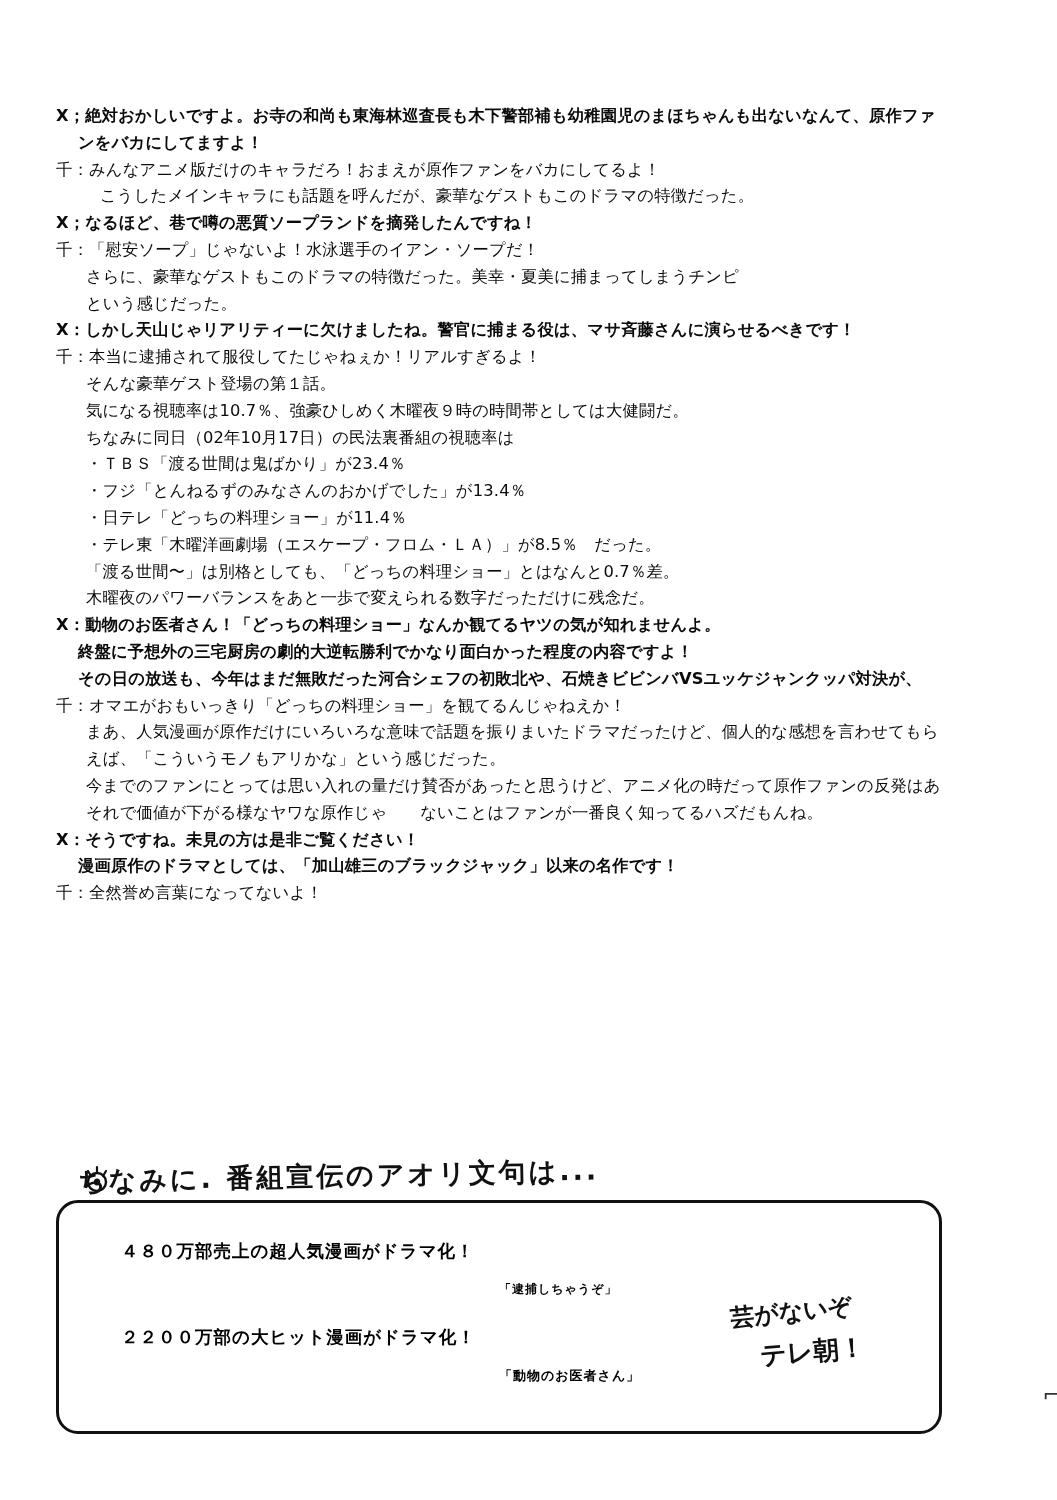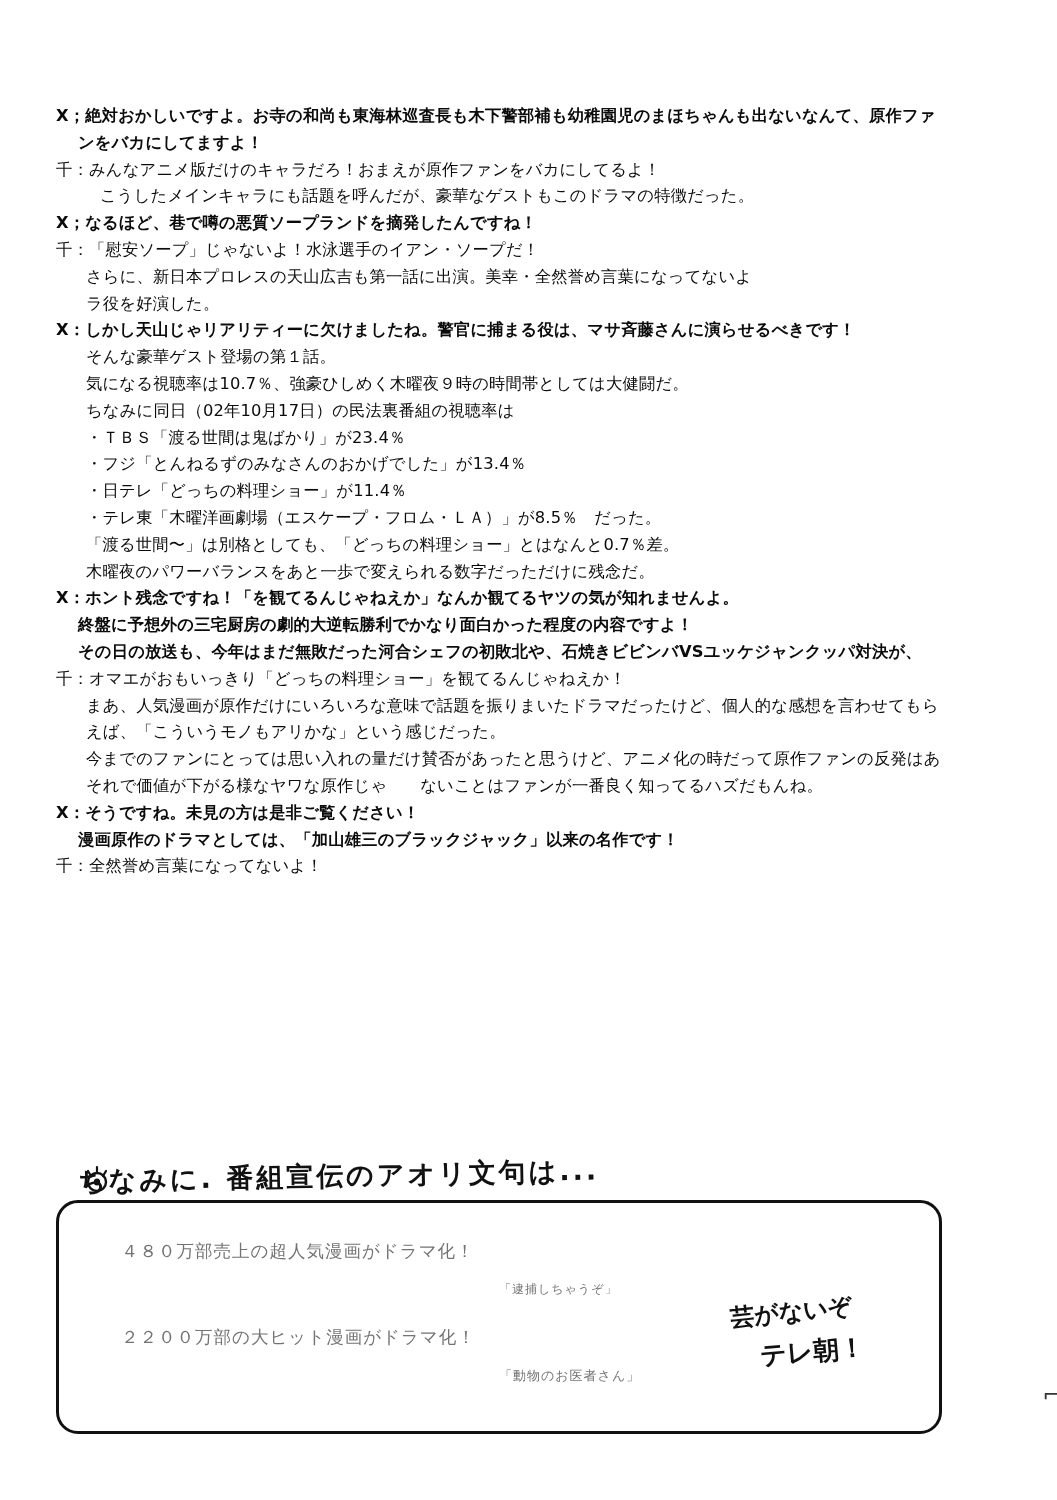--- a/index.html
+++ b/index.html
@@ -72,23 +72,23 @@
   }
   .box-inner {
     position: absolute;
     left: 0; top: 0;
     width: 880px;
     height: 228px;
   }
   .promo {
     position: absolute;
     font-size: 17.5px;
-    font-weight: normal;
+    font-weight: bold;
     letter-spacing: 1px;
-    color: #737373;
+    color: #000000;
     white-space: pre;
   }
   .promo1 { left: 62px; top: 36px; }
   .promo1b { left: 440px; top: 78px; font-size: 12px; }
   .promo2 { left: 62px; top: 122px; }
   .promo2b { left: 440px; top: 164px; font-size: 13px; }
 
   .scribble {
     position: absolute;
     font-size: 24px;
@@ -120,33 +120,34 @@
 
 <div class="page">
 
   <div class="dialogue">
     <span class="line bold">X；絶対おかしいですよ。お寺の和尚も東海林巡査長も木下警部補も幼稚園児のまほちゃんも出ないなんて、原作ファ</span>
     <span class="line bold indent1">ンをバカにしてますよ！</span>
     <span class="line">千：みんなアニメ版だけのキャラだろ！おまえが原作ファンをバカにしてるよ！</span>
     <span class="line indent3">こうしたメインキャラにも話題を呼んだが、豪華なゲストもこのドラマの特徴だった。</span>
     <span class="line bold">X；なるほど、巷で噂の悪質ソープランドを摘発したんですね！</span>
     <span class="line">千：「慰安ソープ」じゃないよ！水泳選手のイアン・ソープだ！</span>
-    <span class="line indent2">さらに、新日本プロレスの天山広吉も第一話に出演。美幸・全然誉め言葉になってないよ</span>
-    <span class="line indent2">ラ役を好演した。</span>
+    <span class="line indent2">さらに、豪華なゲストもこのドラマの特徴だった。美幸・夏美に捕まってしまうチンピ</span>
+    <span class="line indent2">という感じだった。</span>
     <span class="line bold">X：しかし天山じゃリアリティーに欠けましたね。警官に捕まる役は、マサ斉藤さんに演らせるべきです！</span>
+    <span class="line">千：本当に逮捕されて服役してたじゃねぇか！リアルすぎるよ！</span>
     <span class="line indent2">そんな豪華ゲスト登場の第１話。</span>
     <span class="line indent2">気になる視聴率は10.7％、強豪ひしめく木曜夜９時の時間帯としては大健闘だ。</span>
     <span class="line indent2">ちなみに同日（02年10月17日）の民法裏番組の視聴率は</span>
     <span class="line indent2">・ＴＢＳ「渡る世間は鬼ばかり」が23.4％</span>
     <span class="line indent2">・フジ「とんねるずのみなさんのおかげでした」が13.4％</span>
     <span class="line indent2">・日テレ「どっちの料理ショー」が11.4％</span>
     <span class="line indent2">・テレ東「木曜洋画劇場（エスケープ・フロム・ＬＡ）」が8.5％　だった。</span>
     <span class="line indent2">「渡る世間〜」は別格としても、「どっちの料理ショー」とはなんと0.7％差。</span>
     <span class="line indent2">木曜夜のパワーバランスをあと一歩で変えられる数字だっただけに残念だ。</span>
-    <span class="line bold">X：ホント残念ですね！「を観てるんじゃねえか」なんか観てるヤツの気が知れませんよ。</span>
+    <span class="line bold">X：動物のお医者さん！「どっちの料理ショー」なんか観てるヤツの気が知れませんよ。</span>
     <span class="line bold indent1">終盤に予想外の三宅厨房の劇的大逆転勝利でかなり面白かった程度の内容ですよ！</span>
     <span class="line bold indent1">その日の放送も、今年はまだ無敗だった河合シェフの初敗北や、石焼きビビンバVSユッケジャンクッパ対決が、</span>
     <span class="line">千：オマエがおもいっきり「どっちの料理ショー」を観てるんじゃねえか！</span>
     <span class="line indent2">まあ、人気漫画が原作だけにいろいろな意味で話題を振りまいたドラマだったけど、個人的な感想を言わせてもら</span>
     <span class="line indent2">えば、「こういうモノもアリかな」という感じだった。</span>
     <span class="line indent2">今までのファンにとっては思い入れの量だけ賛否があったと思うけど、アニメ化の時だって原作ファンの反発はあ</span>
     <span class="line indent2">それで価値が下がる様なヤワな原作じゃ　　ないことはファンが一番良く知ってるハズだもんね。</span>
     <span class="line bold">X：そうですね。未見の方は是非ご覧ください！</span>
     <span class="line bold indent1">漫画原作のドラマとしては、「加山雄三のブラックジャック」以来の名作です！</span>
     <span class="line">千：全然誉め言葉になってないよ！</span>

